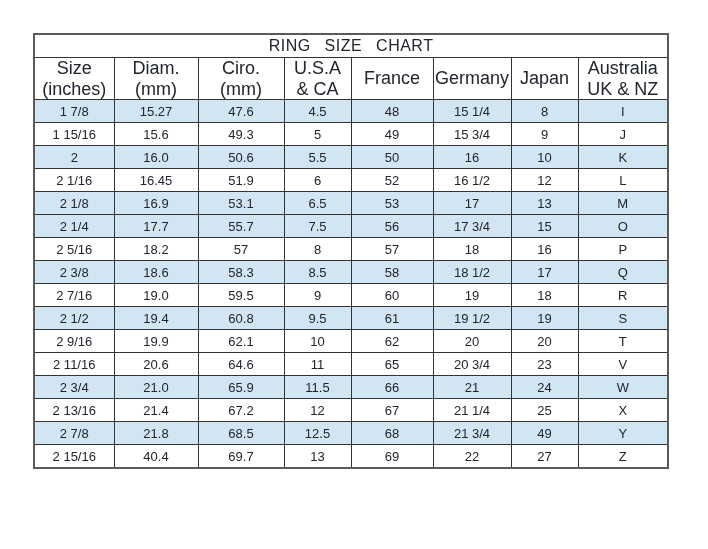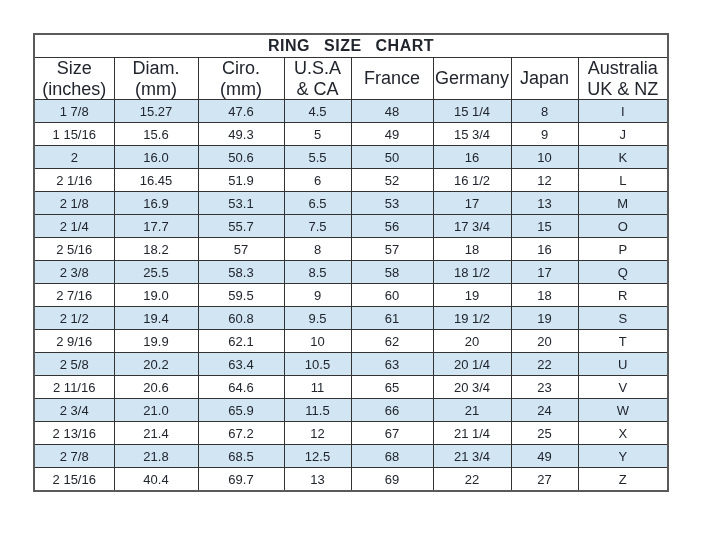--- a/index.html
+++ b/index.html
@@ -31,21 +31,21 @@
     text-align: center;
     vertical-align: middle;
     color: #21252e;
     padding: 0;
     overflow: hidden;
     white-space: nowrap;
   }
   .title-cell {
     height: 22px;
     font-size: 16px;
-    font-weight: bold;
+    font-weight: normal;
     letter-spacing: 0.5px;
     word-spacing: 9px;
     color: #111418;
   }
   .head-cell {
     height: 39px;
     font-size: 18px;
     font-weight: normal;
     line-height: 1.15;
   }
@@ -177,21 +177,21 @@
           <td>18.2</td>
           <td>57</td>
           <td>8</td>
           <td>57</td>
           <td>18</td>
           <td>16</td>
           <td>P</td>
         </tr>
         <tr class="alt">
           <td>2 3/8</td>
-          <td>25.5</td>
+          <td>18.6</td>
           <td>58.3</td>
           <td>8.5</td>
           <td>58</td>
           <td>18 1/2</td>
           <td>17</td>
           <td>Q</td>
         </tr>
         <tr>
           <td>2 7/16</td>
           <td>19.0</td>
@@ -215,30 +215,20 @@
         <tr>
           <td>2 9/16</td>
           <td>19.9</td>
           <td>62.1</td>
           <td>10</td>
           <td>62</td>
           <td>20</td>
           <td>20</td>
           <td>T</td>
         </tr>
-        <tr class="alt">
-          <td>2 5/8</td>
-          <td>20.2</td>
-          <td>63.4</td>
-          <td>10.5</td>
-          <td>63</td>
-          <td>20 1/4</td>
-          <td>22</td>
-          <td>U</td>
-        </tr>
         <tr>
           <td>2 11/16</td>
           <td>20.6</td>
           <td>64.6</td>
           <td>11</td>
           <td>65</td>
           <td>20 3/4</td>
           <td>23</td>
           <td>V</td>
         </tr>

